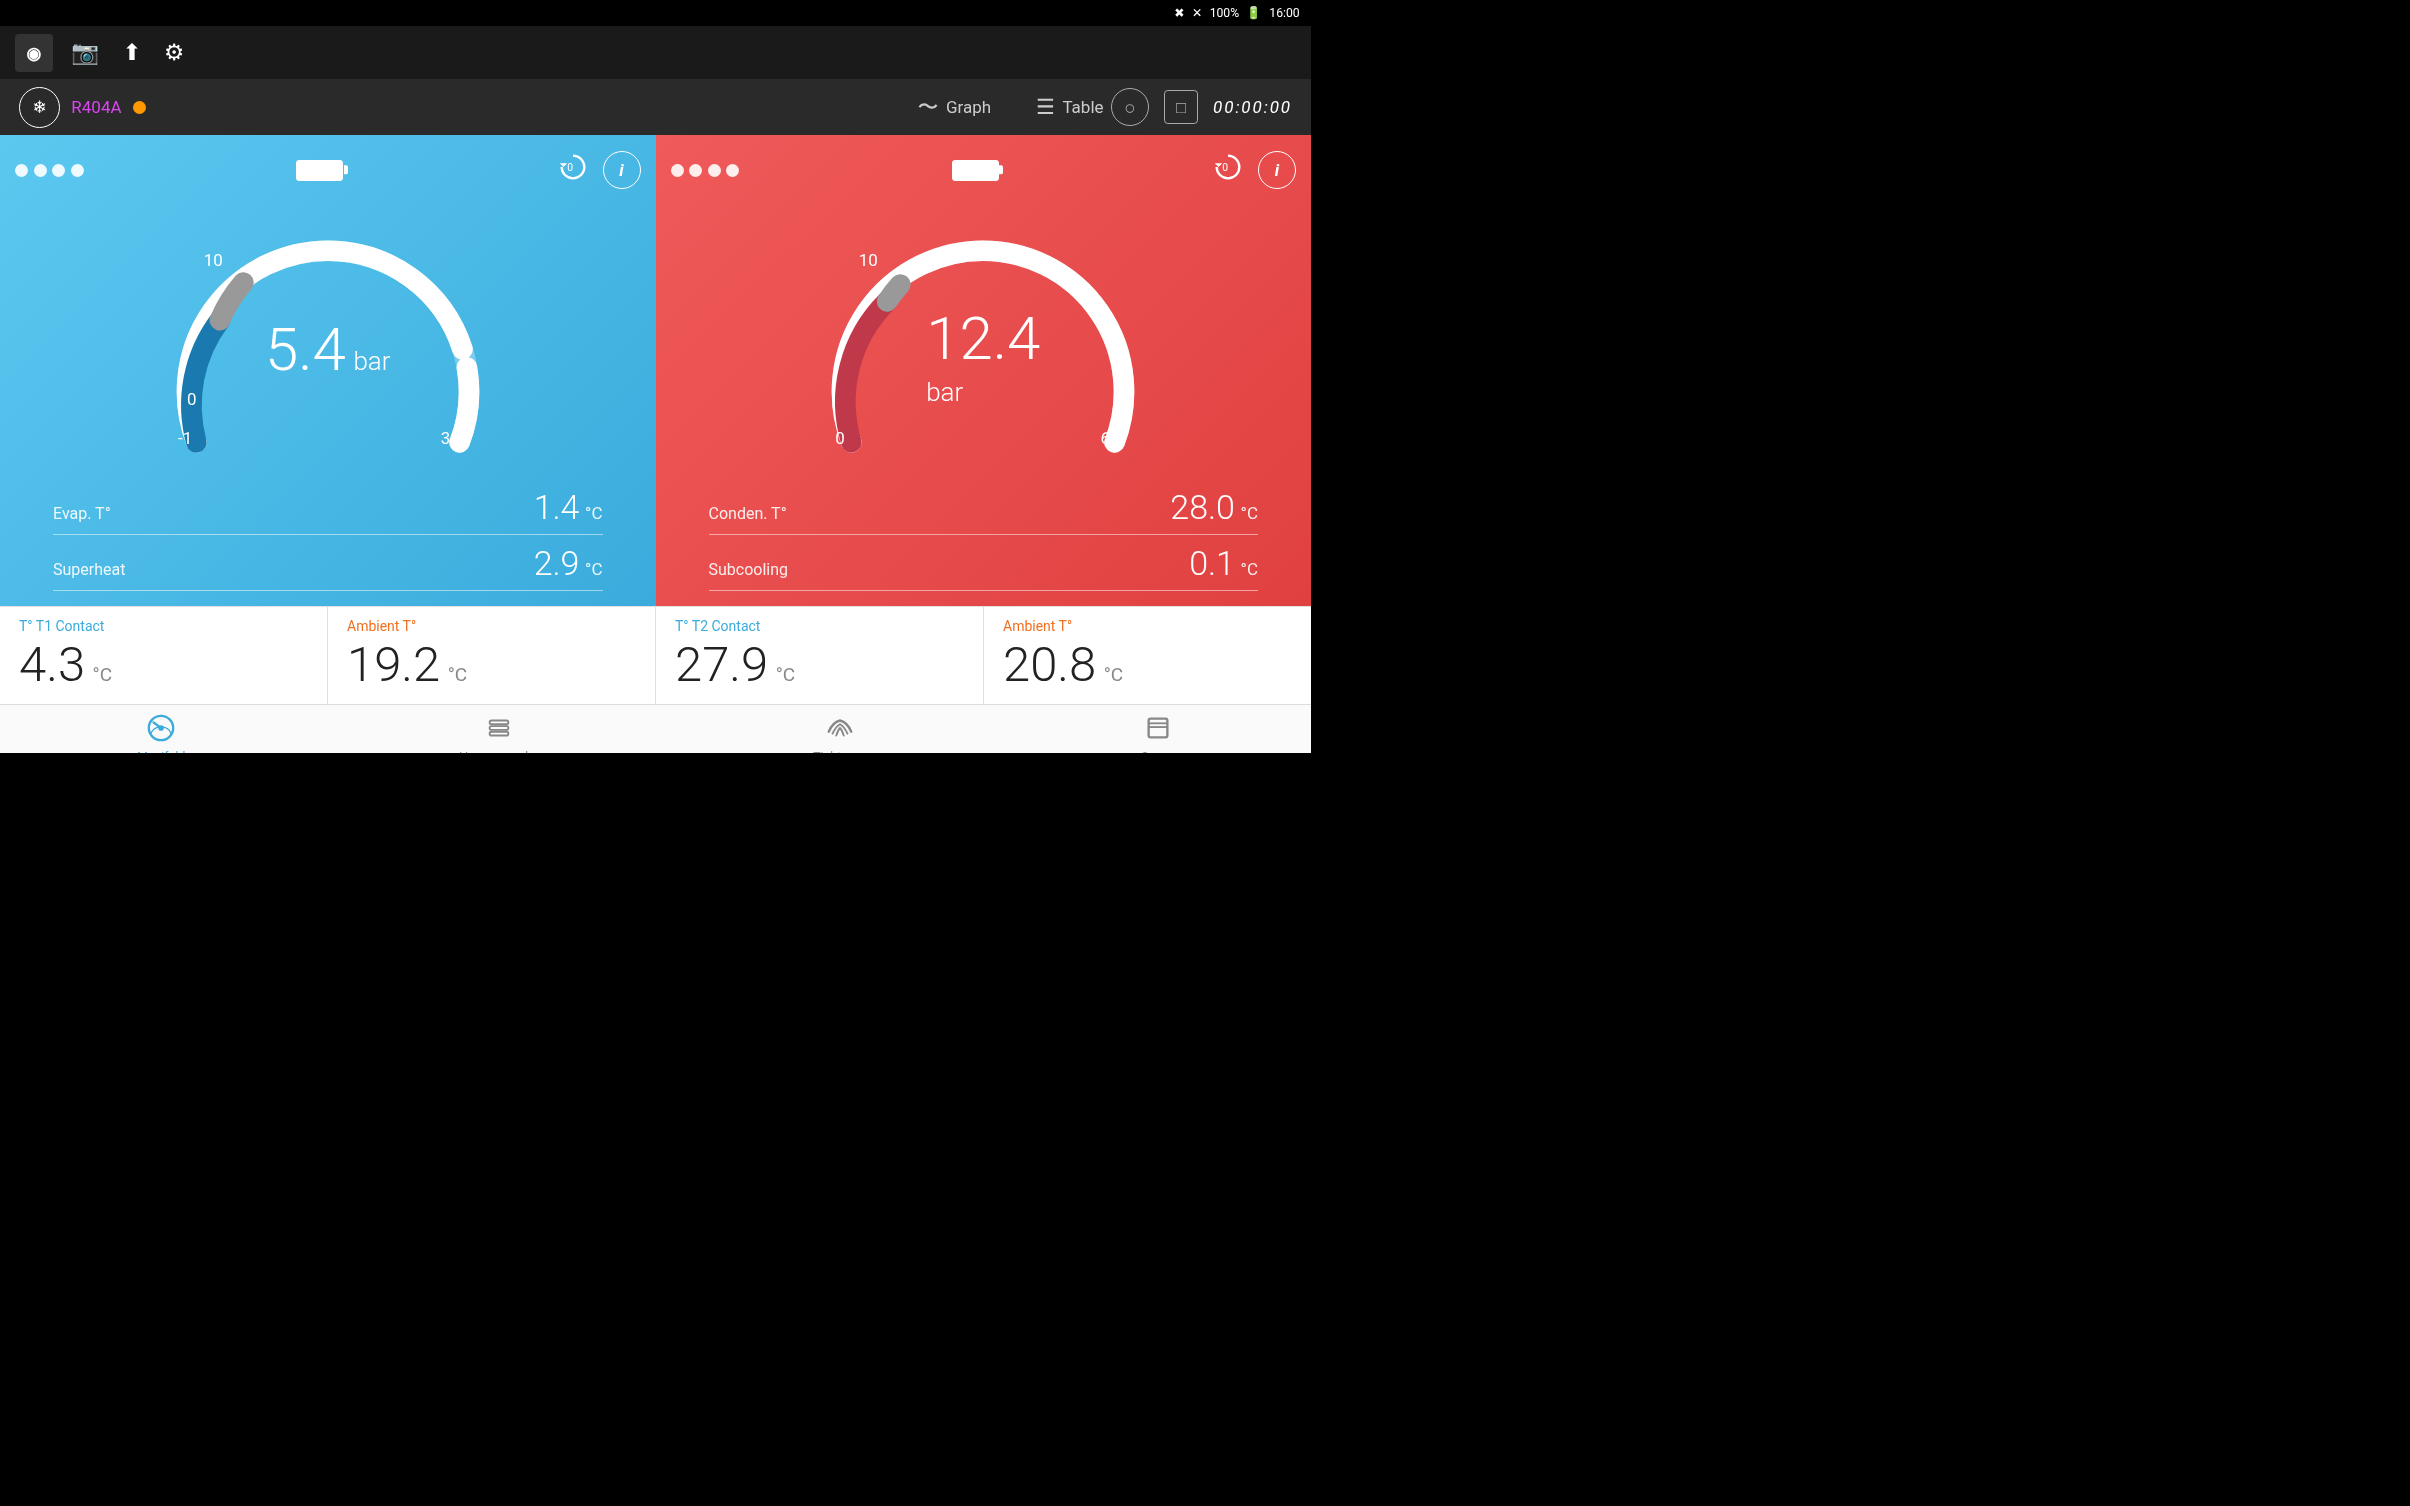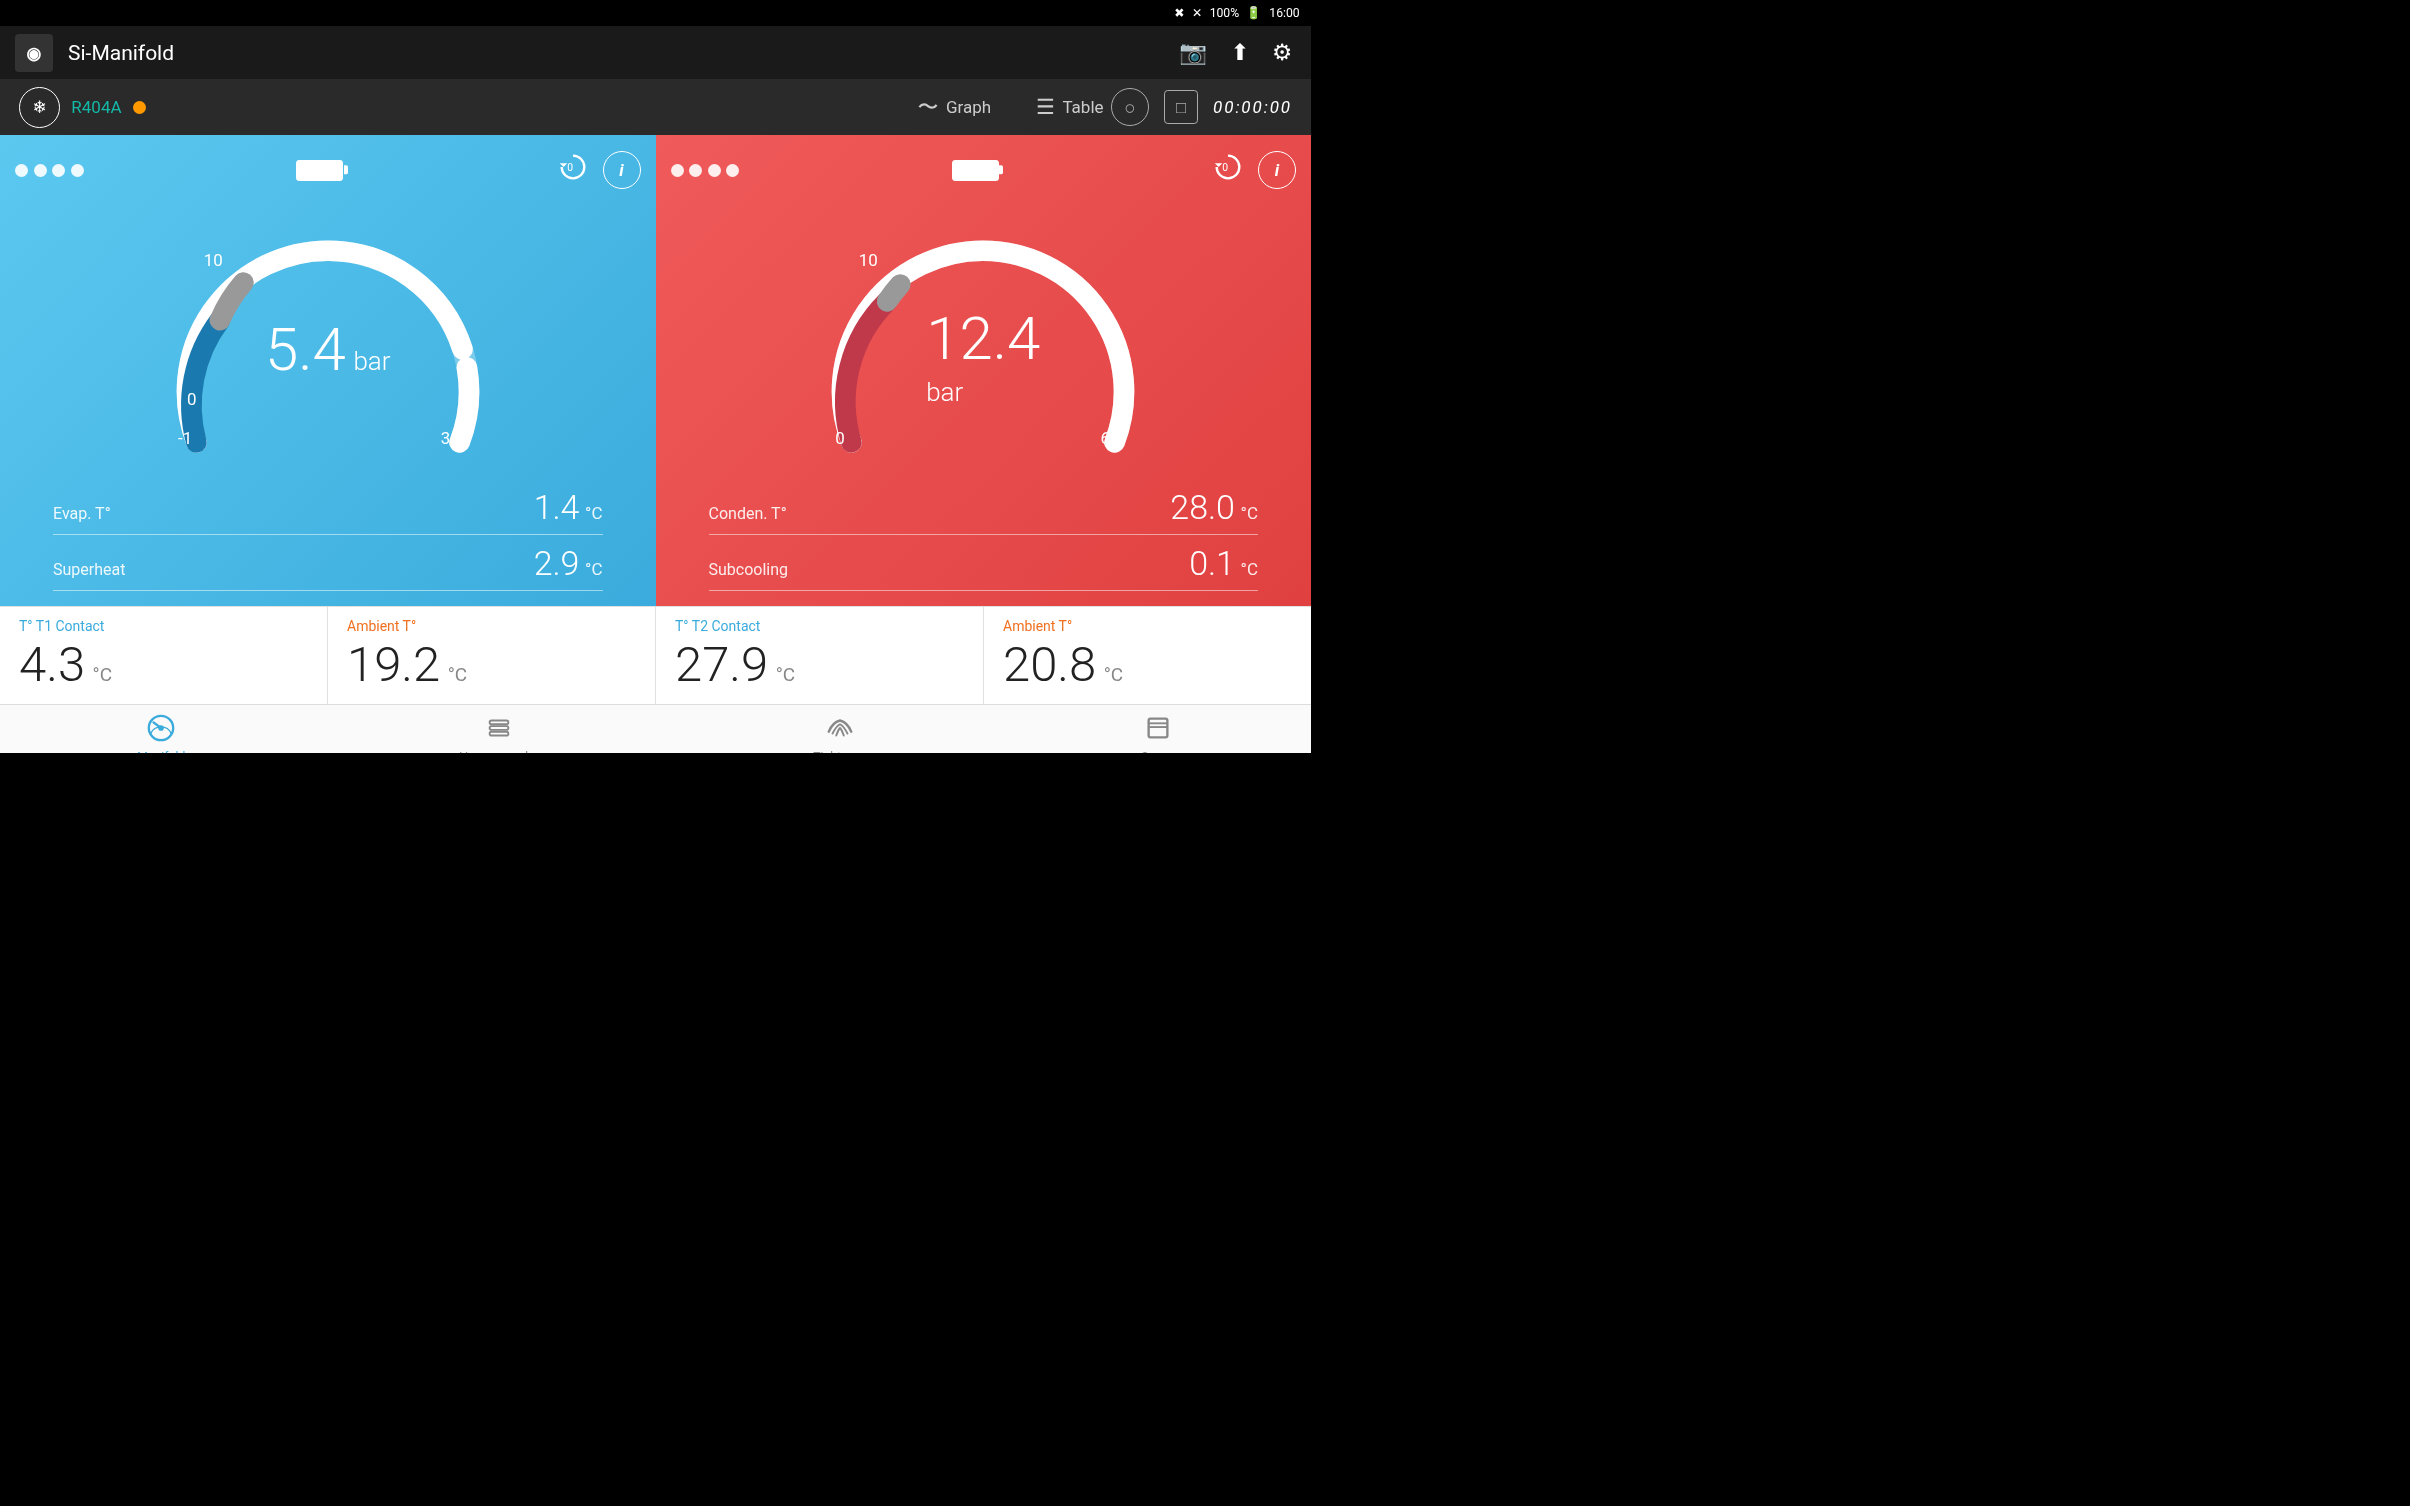--- a/index.html
+++ b/index.html
@@ -83,21 +83,21 @@
       height: 41px;
       border: 1.9px solid #fff;
       border-radius: 50%;
       display: flex;
       align-items: center;
       justify-content: center;
       color: #fff;
       font-size: 17px;
     }
     .refrigerant-label {
-      color: #14b8a6;
+      color: #d946ef;
       font-size: 17px;
     }
     .status-dot {
       width: 13px;
       height: 13px;
       border-radius: 50%;
       background: #f90;
       display: inline-block;
     }
     .nav-center {
@@ -376,21 +376,20 @@
   <span>✕</span>
   <span>100%</span>
   <span>🔋</span>
   <span>16:00</span>
 </div>
 
 <div id="app-bar">
   <div class="logo">
     <span>◉</span>
   </div>
-  <span id="app-title">Si-Manifold</span>
   <div class="icon-btn">📷</div>
   <div class="icon-btn">⬆</div>
   <div class="icon-btn">⚙</div>
 </div>
 
 <div id="nav-bar">
   <div class="nav-left">
     <div class="refrigerant-icon">❄</div>
     <span class="refrigerant-label">R404A</span>
     <span class="status-dot"></span>

